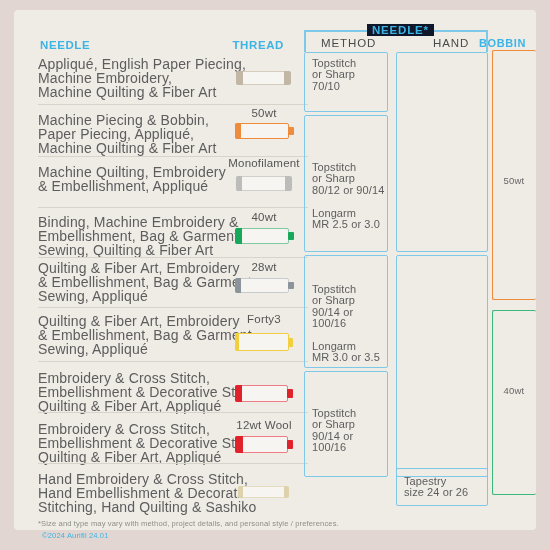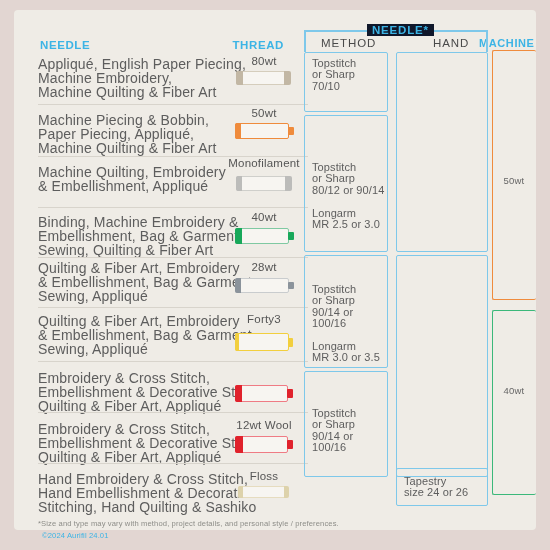--- a/index.html
+++ b/index.html
@@ -147,21 +147,21 @@
 <div id="card">
 
   <div class="hdr" id="hdr-method">NEEDLE</div>
   <div class="hdr" id="hdr-thread">THREAD</div>
 
   <div id="needle-bracket"></div>
   <div id="needle-label">NEEDLE*</div>
 
   <div class="hdr-dark" id="hdr-machine">METHOD</div>
   <div class="hdr-dark" id="hdr-hand">HAND</div>
-  <div class="hdr" id="hdr-bobbin">MACHINE</div>
+  <div class="hdr" id="hdr-bobbin">BOBBIN</div>
 
   <div class="mrow" style="top:47px">
     <div class="mtext">Appliqué, English Paper Piecing,
 Machine Embroidery,
 Machine Quilting &amp; Fiber Art</div>
   </div>
   <div class="divider" style="top:94px"></div>
 
   <div class="mrow" style="top:103px">
     <div class="mtext">Machine Piecing &amp; Bobbin,
@@ -210,28 +210,26 @@
 Quilting &amp; Fiber Art, Appliqué</div>
   </div>
   <div class="divider" style="top:453px"></div>
 
   <div class="mrow" style="top:462px">
     <div class="mtext">Hand Embroidery &amp; Cross Stitch,
 Hand Embellishment &amp; Decorative
 Stitching, Hand Quilting &amp; Sashiko</div>
   </div>
 
-  <div class="tlabel" style="left:195px;top:45px">80wt</div>
   <div class="tlabel" style="left:195px;top:97px">50wt</div>
   <div class="tlabel" style="left:181px;top:147px;width:138px">Monofilament</div>
   <div class="tlabel" style="left:195px;top:201px">40wt</div>
   <div class="tlabel" style="left:195px;top:251px">28wt</div>
   <div class="tlabel" style="left:195px;top:303px">Forty3</div>
   <div class="tlabel" style="left:185px;top:409px;width:130px">12wt Wool</div>
-  <div class="tlabel" style="left:195px;top:460px">Floss</div>
 
   <div class="spool" id="sp0" style="left:222px;top:61px;width:52px;height:14px;">
     <div class="body" style="border:1px solid #d5cdbc"></div>
     <div class="capL" style="width:7px;background:#c2b7a4;border-radius:2px 0 0 2px"></div>
     <div class="tabR" style="right:-3px;width:7px;top:0;height:100%;background:#c2b7a4;border-radius:0 2px 2px 0"></div>
   </div>
 
   <div class="spool" id="sp1" style="left:221px;top:113px;width:54px;height:16px;">
     <div class="body" style="border:1.6px solid #ef8b3c"></div>
     <div class="capL" style="width:6px;background:#ef8b3c;border-radius:2px 0 0 2px"></div>

